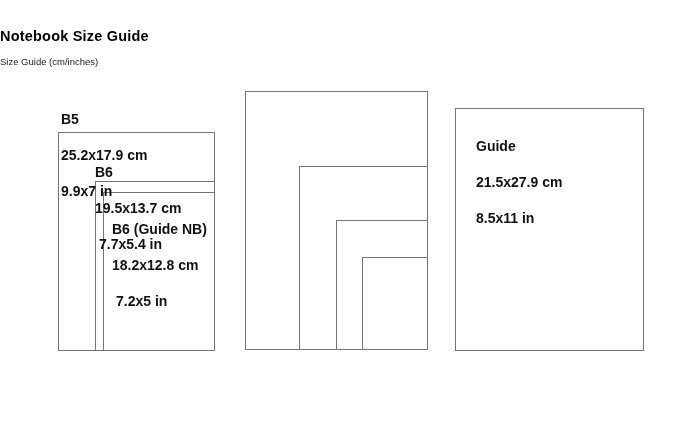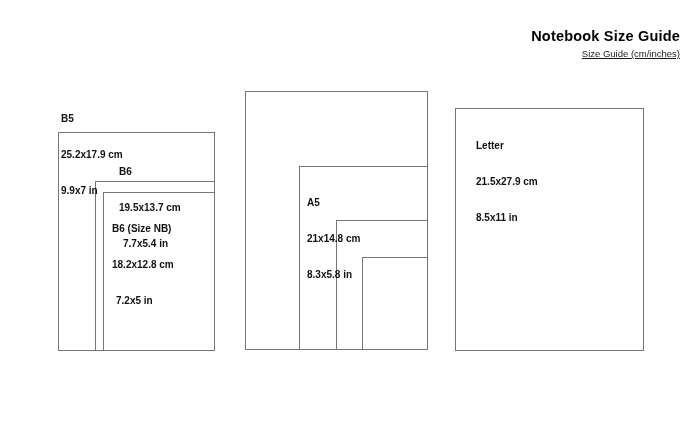--- a/index.html
+++ b/index.html
@@ -13,64 +13,63 @@
     height: 428px;
     background: #ffffff;
     font-family: "Liberation Sans", sans-serif;
     overflow: hidden;
   }
   .header {
     position: absolute;
     left: 0;
     top: 28px;
     width: 680px;
-    text-align: right;
+    text-align: left;
   }
   .title {
     font-size: 14.5px;
     font-weight: bold;
     color: #000000;
     letter-spacing: 0.2px;
   }
   .subtitle {
-    margin-top: 4px;
+    margin-top: 12px;
     font-size: 9.5px;
     font-weight: normal;
     color: #1a1a1a;
-    text-decoration: underline;
   }
   .rect {
     position: absolute;
     box-sizing: border-box;
     border: 1px solid #757575;
     background: transparent;
   }
   .label {
     position: absolute;
-    font-size: 10px;
+    font-size: 14px;
     line-height: 12px;
     font-weight: bold;
     color: #111111;
     white-space: pre;
   }
   .indent { padding-left: 4px; }
 
   
   .r-b5     { left: 58px;  top: 132px; width: 157px; height: 219px; }
   .r-b6     { left: 95px;  top: 181px; width: 120px; height: 170px; }
   .r-b6ring { left: 103px; top: 192px; width: 112px; height: 159px; }
   .r-a4     { left: 245px; top: 91px;  width: 183px; height: 259px; }
   .r-a5     { left: 299px; top: 166px; width: 129px; height: 184px; }
   .r-a6     { left: 336px; top: 220px; width: 92px;  height: 130px; }
   .r-a7     { left: 362px; top: 257px; width: 66px;  height: 93px;  }
   .r-letter { left: 455px; top: 108px; width: 189px; height: 243px; }
 
   
   .l-b5     { left: 61px;  top: 89px;  }
-  .l-b6     { left: 95px;  top: 142px; padding-left: 24px; }
+  .l-b6     { left: 95px;  top: 142px; }
   .l-b6ring { left: 112px; top: 199px; }
   .l-a4     { left: 269px; top: 93px;  }
   .l-a5     { left: 307px; top: 173px; }
   .l-a6     { left: 341px; top: 221px; }
   .l-a7     { left: 367px; top: 261px; }
   .l-letter { left: 476px; top: 116px; }
 </style>
 </head>
 <body>
 
@@ -98,33 +97,28 @@
     <div>9.9x7 in</div>
   </div>
 
   <div class="label l-b6">
     <div>B6</div>
     <div>19.5x13.7 cm</div>
     <div class="indent">7.7x5.4 in</div>
   </div>
 
   <div class="label l-b6ring">
-    <div>B6 (Size NB)</div>
+    <div>B6 (Guide NB)</div>
     <div>18.2x12.8 cm</div>
     <div class="indent">7.2x5 in</div>
   </div>
 
 
-  <div class="label l-a5">
-    <div>A5</div>
-    <div>21x14.8 cm</div>
-    <div>8.3x5.8 in</div>
-  </div>
 
 
 
   <div class="label l-letter">
-    <div>Letter</div>
+    <div>Guide</div>
     <div>21.5x27.9 cm</div>
     <div>8.5x11 in</div>
   </div>
 
 </div>
 
 </body></html>

